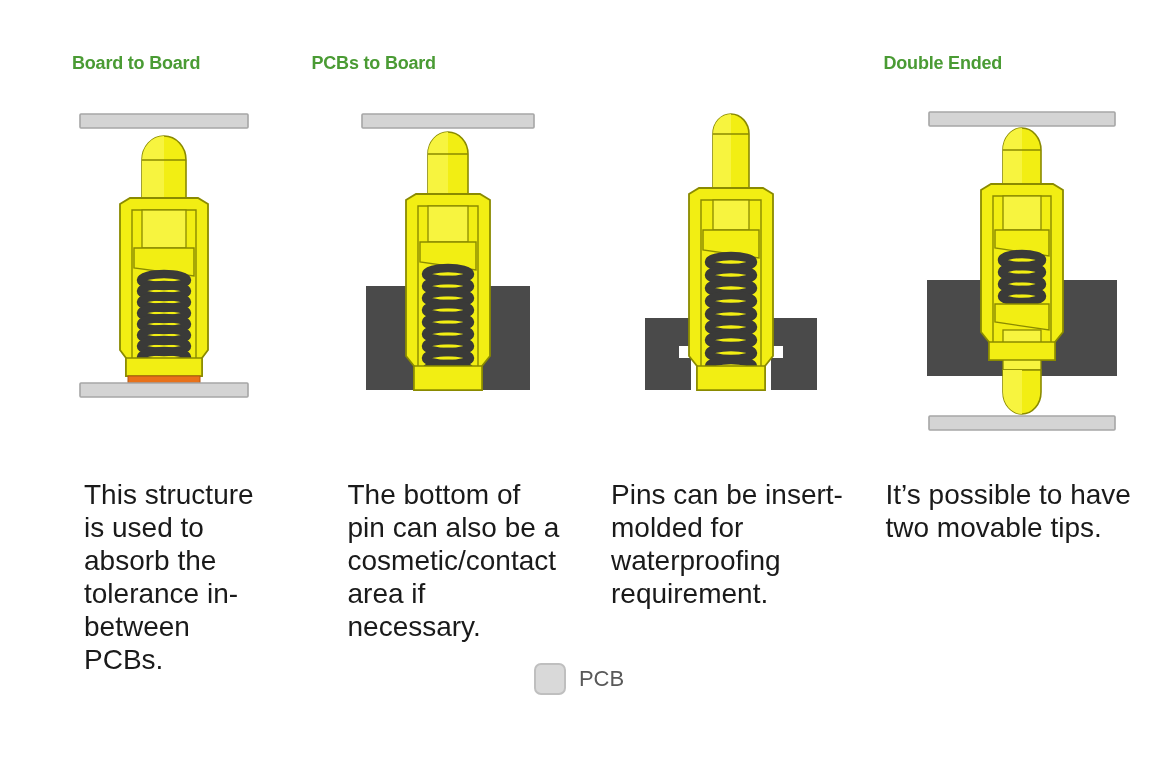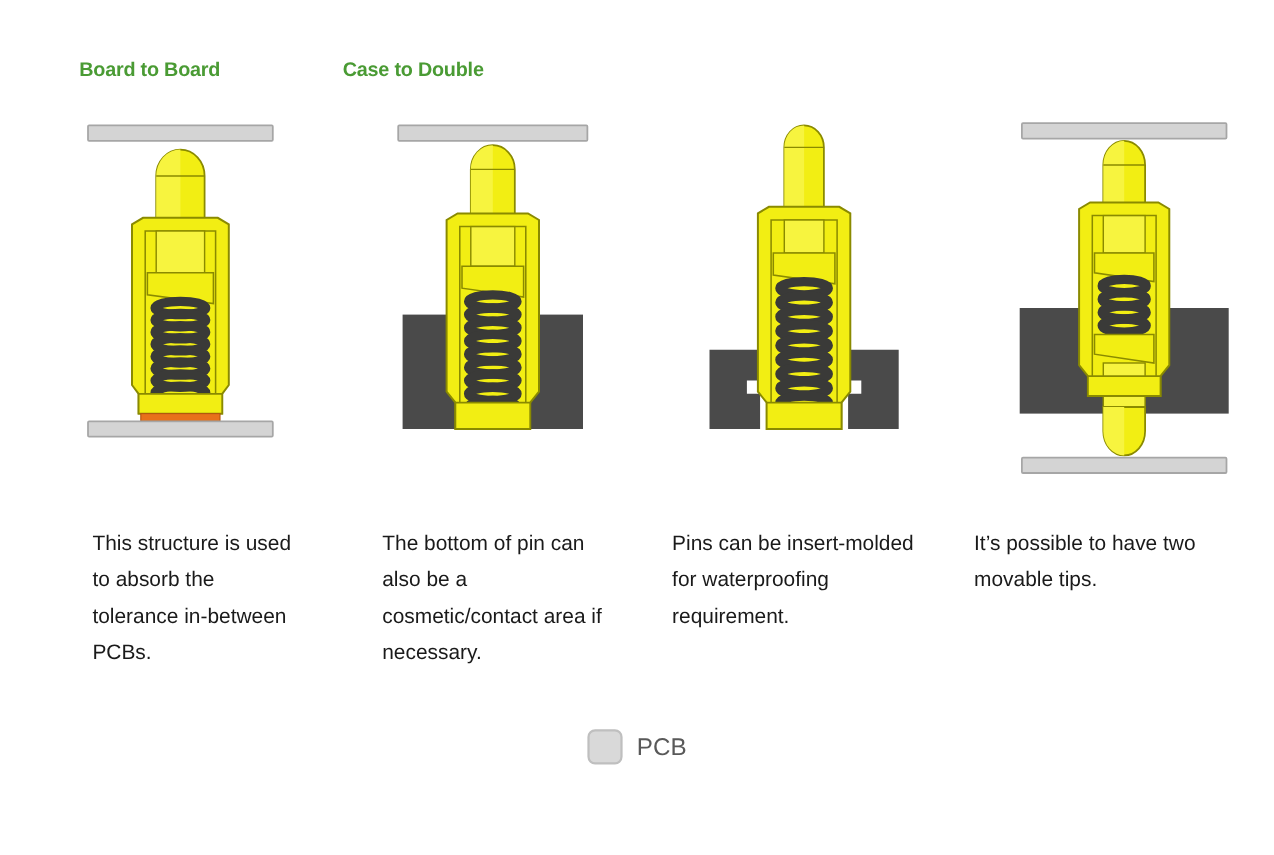--- a/index.html
+++ b/index.html
@@ -52,21 +52,21 @@
   .col:nth-child(4) .fig svg{margin-left:48px;}
 
   .caption{
     position:absolute;
     top:478px;
     left:0;
     width:100%;
     padding-left:84px;
     padding-right:18px;
     box-sizing:border-box;
-    font-size:19px;
+    font-size:28px;
     line-height:33px;
     color:#1a1a1a;
   }
   .col:nth-child(2) .caption{padding-left:58px;padding-right:14px;}
   .col:nth-child(3) .caption{padding-left:32px;padding-right:14px;}
   .col:nth-child(4) .caption{padding-left:17px;padding-right:2px;}
 
   .legend{
     position:absolute;
     top:663px;
@@ -139,21 +139,21 @@
 
         <rect x="64" y="268" width="72" height="7" fill="#e8711a" stroke="#b2560f" stroke-width="1"></rect>
 
         <rect x="16" y="275" width="168" height="14" rx="1" fill="#d4d4d4" stroke="#a6a6a6" stroke-width="1.6"></rect>
       </svg>
     </div>
     <div class="caption">This structure is used to absorb the tolerance in-between PCBs.</div>
   </div>
 
   <div class="col">
-    <div class="col-title">Case to Double</div>
+    <div class="col-title">PCBs to Board</div>
     <div class="fig">
       <svg width="200" height="300" viewBox="0 0 200 300">
 
         <rect x="14" y="6" width="172" height="14" rx="1" fill="#d4d4d4" stroke="#a6a6a6" stroke-width="1.6"></rect>
 
         <rect x="18" y="178" width="164" height="104" fill="#4a4a4a"></rect>
 
         <path d="M80 46 a20 22 0 0 1 40 0 L120 112 L80 112 Z" fill="#f2ee13" stroke="#8a8a00" stroke-width="1.6"></path>
         <path d="M80 46 a20 22 0 0 1 20 -22 L100 112 L80 112 Z" fill="#f7f43f" stroke="none"></path>
         <line x1="80" y1="46" x2="120" y2="46" stroke="#8a8a00" stroke-width="1.3"></line>
@@ -205,20 +205,21 @@
           <ellipse cx="100" cy="245" rx="22" ry="6"></ellipse>
           <ellipse cx="100" cy="258" rx="22" ry="6"></ellipse>
         </g>
         <path d="M66 258 L66 282 L134 282 L134 258 Z" fill="#f2ee13" stroke="#8a8a00" stroke-width="1.6"></path>
       </svg>
     </div>
     <div class="caption">Pins can be insert-molded for waterproofing requirement.</div>
   </div>
 
   <div class="col">
+    <div class="col-title">Double Ended</div>
     <div class="fig">
       <svg width="210" height="330" viewBox="0 0 210 330">
 
         <rect x="12" y="4" width="186" height="14" rx="1" fill="#d4d4d4" stroke="#a6a6a6" stroke-width="1.6"></rect>
 
         <rect x="10" y="172" width="190" height="96" fill="#4a4a4a"></rect>
 
         <path d="M86 42 a19 22 0 0 1 38 0 L124 96 L86 96 Z" fill="#f2ee13" stroke="#8a8a00" stroke-width="1.6"></path>
         <path d="M86 42 a19 22 0 0 1 19 -22 L105 96 L86 96 Z" fill="#f7f43f" stroke="none"></path>
         <line x1="86" y1="42" x2="124" y2="42" stroke="#8a8a00" stroke-width="1.3"></line>

